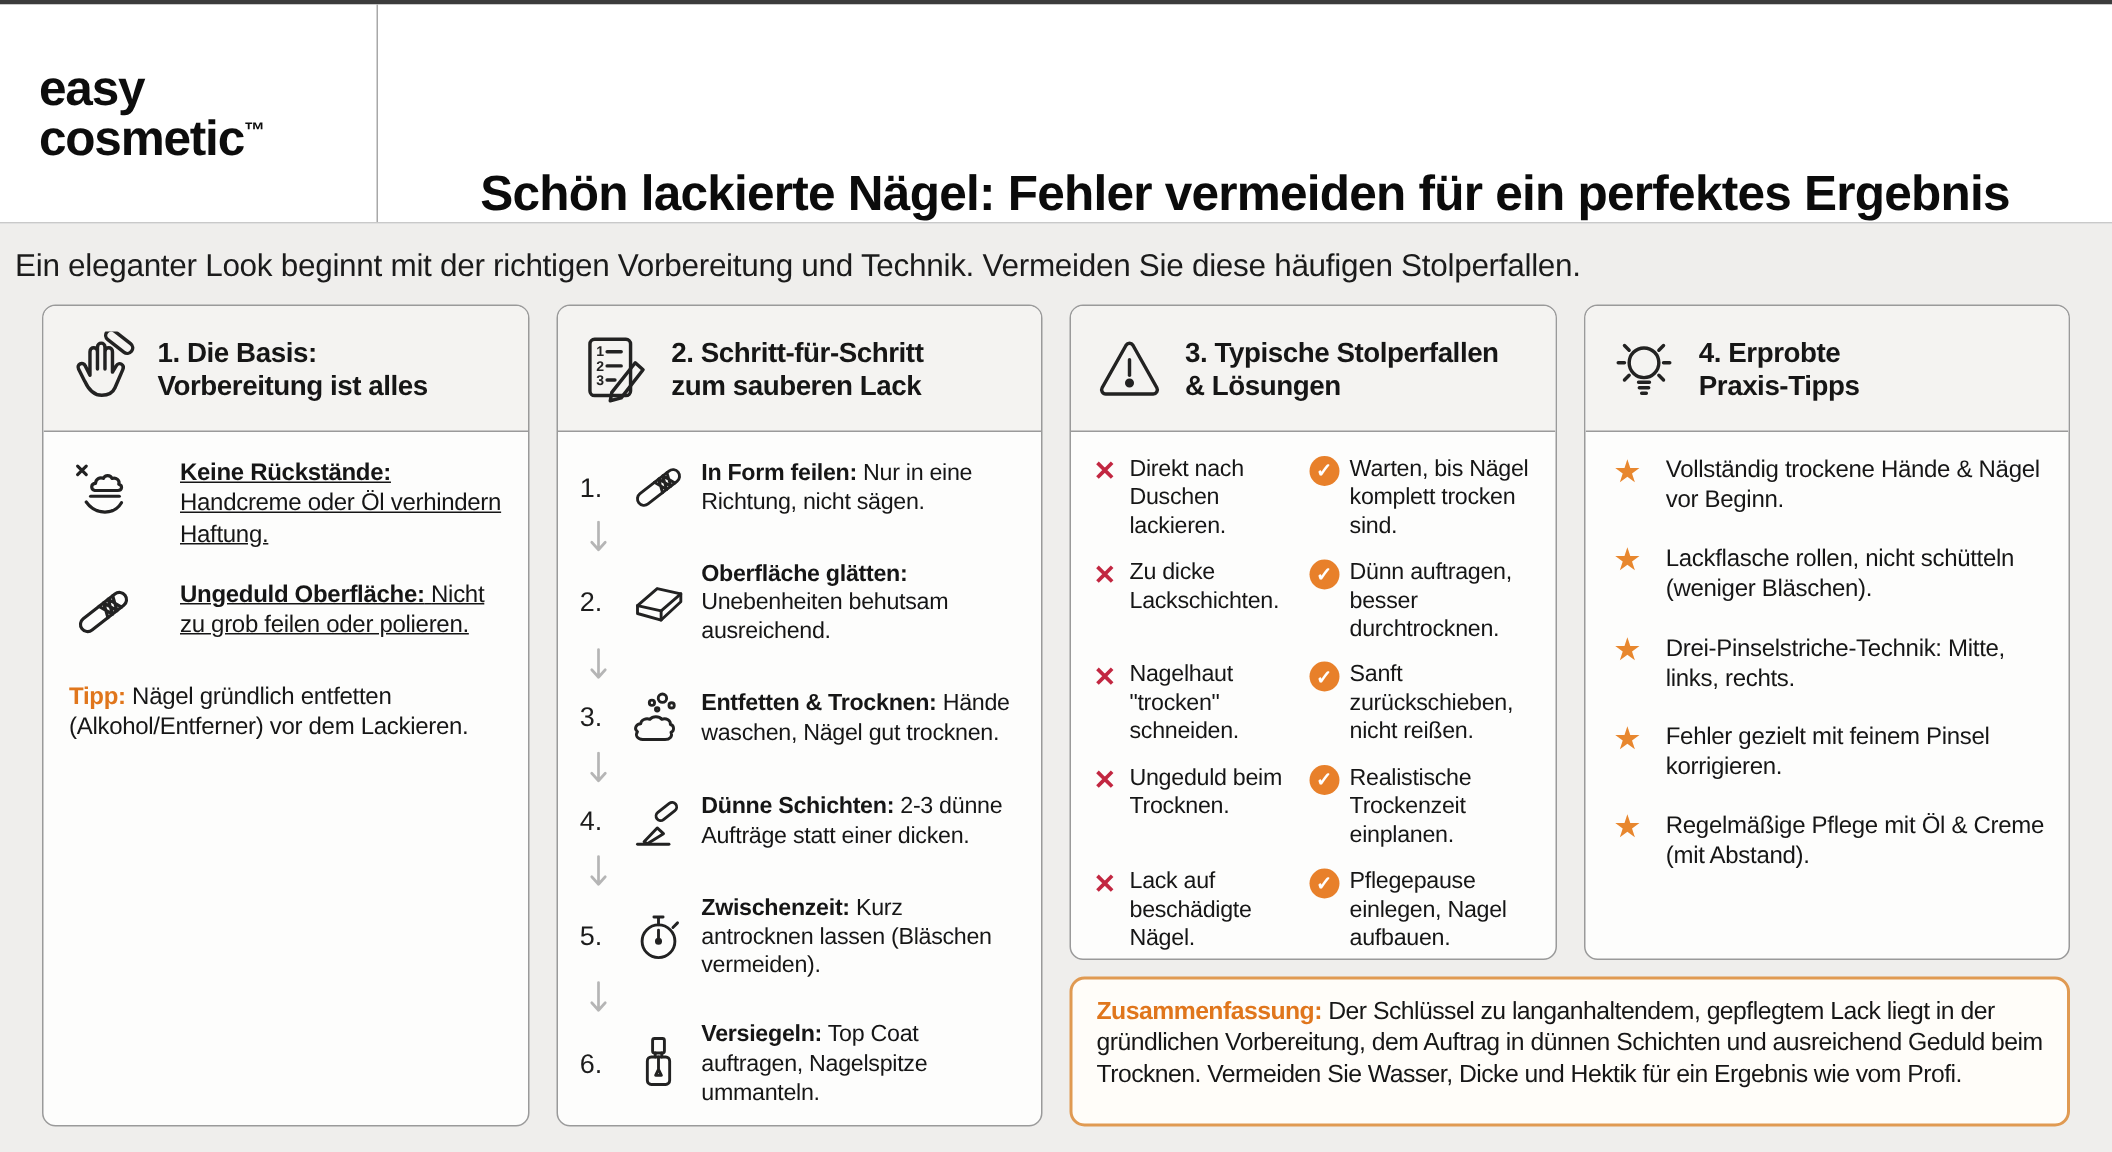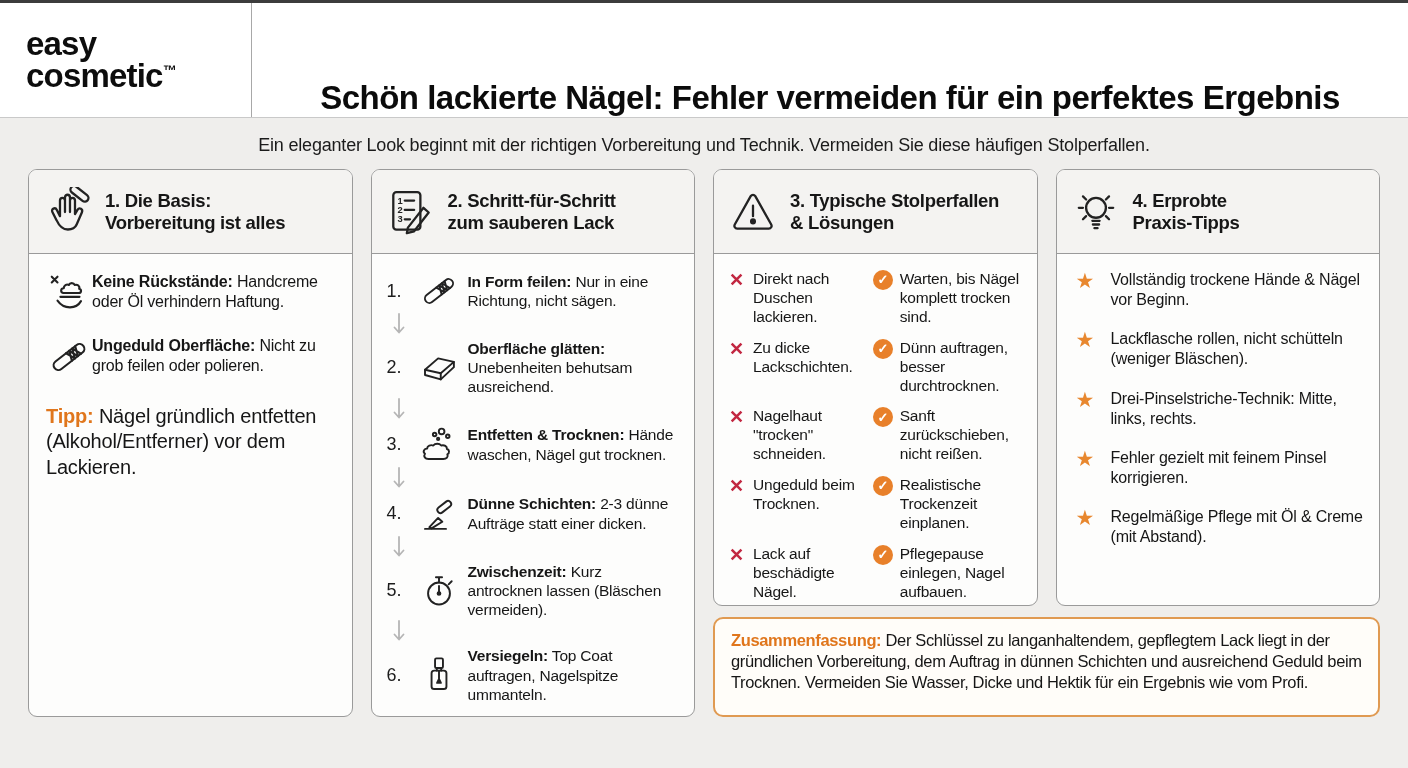--- a/index.html
+++ b/index.html
@@ -3,49 +3,49 @@
 <meta charset="utf-8">
 <style>
   * { box-sizing: border-box; margin: 0; padding: 0; }
   html,body { width:1408px; height:768px; overflow:hidden; }
   body {
     font-family: "Liberation Sans", sans-serif;
     background:#efeeec; color:#161616;
   }
   .top-edge { height:3px; background:#3c3c3c; }
   
-  .topbar { display:flex; background:#ffffff; height:115px; border-bottom:1px solid #c9c9c9; }
+  .topbar { display:flex; background:#ffffff; height:146px; border-bottom:1px solid #c9c9c9; }
   .logo-box { flex:0 0 252px; border-right:1px solid #a8a8a8; display:flex; align-items:center; padding-left:26px; }
   .logo { font-weight:bold; font-size:33px; line-height:0.98; letter-spacing:-0.8px; color:#0d0d0d; }
   .logo sup { font-size:14px; letter-spacing:0; }
   .title-box { flex:1; display:flex; align-items:flex-end; justify-content:center; padding:0 20px; }
   .page-title { font-size:33px; font-weight:bold; color:#0b0b0b; letter-spacing:-0.5px; white-space:nowrap; }
   
-  .subtitle { text-align:center; font-size:18px; padding:17px 10px 13px; color:#1b1b1b; letter-spacing:-0.2px; }
+  .subtitle { font-size:21px; padding:17px 10px 13px; color:#1b1b1b; letter-spacing:-0.2px; }
   
   .grid {
     display:grid; grid-template-columns:repeat(4,1fr);
     grid-template-rows:437px 100px; column-gap:18px; row-gap:11px;
     margin:0 28px;
     border-radius:12px;
   }
   .card { background:#fdfdfc; border:1px solid #9a9a9a; border-radius:9px; overflow:hidden; display:flex; flex-direction:column; }
   .card.tall { grid-row:1 / 3; }
   .card-head { background:#f4f3f1; border-bottom:1px solid #9a9a9a; display:flex; align-items:center; gap:12px; padding:13px 14px; min-height:84px; }
   .head-icon { flex:0 0 50px; width:50px; height:50px; }
   .card-title { font-size:18.5px; font-weight:bold; line-height:1.18; letter-spacing:-0.3px; white-space:pre-line; }
   .card-body { flex:1; padding:16px 15px 10px 15px; }
   svg.line-icon { stroke:#222; fill:none; stroke-width:2.2; stroke-linecap:round; stroke-linejoin:round; }
   svg.line-icon text { stroke:none; fill:#222; font-family:"Liberation Sans",sans-serif; font-weight:bold; }
   
-  .c1-item { display:flex; gap:0; margin:0 0 18px 2px; }
+  .c1-item { display:flex; gap:28px; margin:0 0 18px 2px;text-decoration:underline; }
   .c1-item .item-icon { flex:0 0 46px; width:46px; height:46px; }
   .c1-text { font-size:16px; line-height:1.27; letter-spacing:-0.2px; padding-top:2px; }
   .lead { font-weight:bold; }
-  .tip-para { font-size:20px; line-height:1.27; letter-spacing:-0.2px; margin:24px 2px 0 2px; }
+  .tip-para { font-size:16px; line-height:1.27; letter-spacing:-0.2px; margin:24px 2px 0 2px; }
   .orange-lead { color:#e0761c; font-weight:bold; }
   
   .step { display:flex; align-items:center; gap:8px; }
   .step-num { flex:0 0 23px; font-size:18px; color:#1c1c1c; }
   .step-icon { flex:0 0 42px; width:42px; height:42px; }
   .step-text { font-size:15.5px; line-height:1.24; letter-spacing:-0.2px; }
   .step-arrow { height:25px; margin:1px 0 1px 5px; display:block; }
   
   .fault-row { display:grid; grid-template-columns:1fr 1.08fr; column-gap:6px; margin-bottom:12px; }
   .f-cell { display:flex; gap:7px; align-items:flex-start; font-size:15.5px; line-height:1.22; letter-spacing:-0.2px; }

